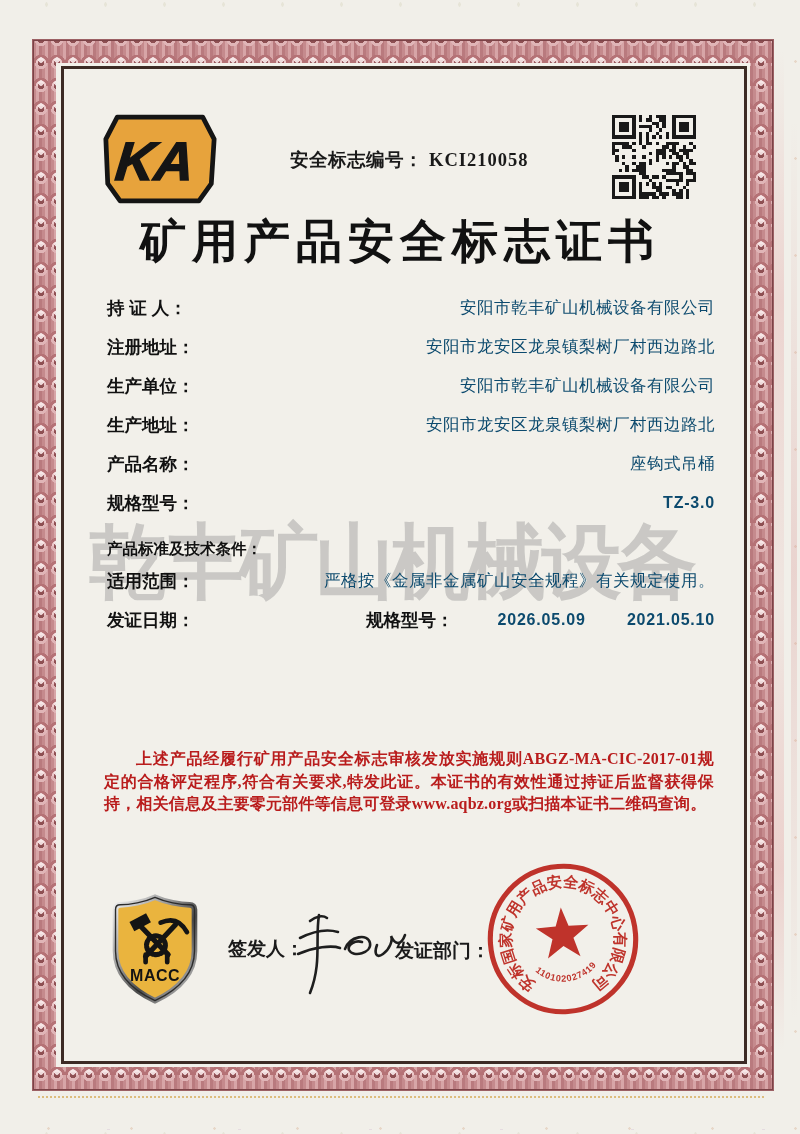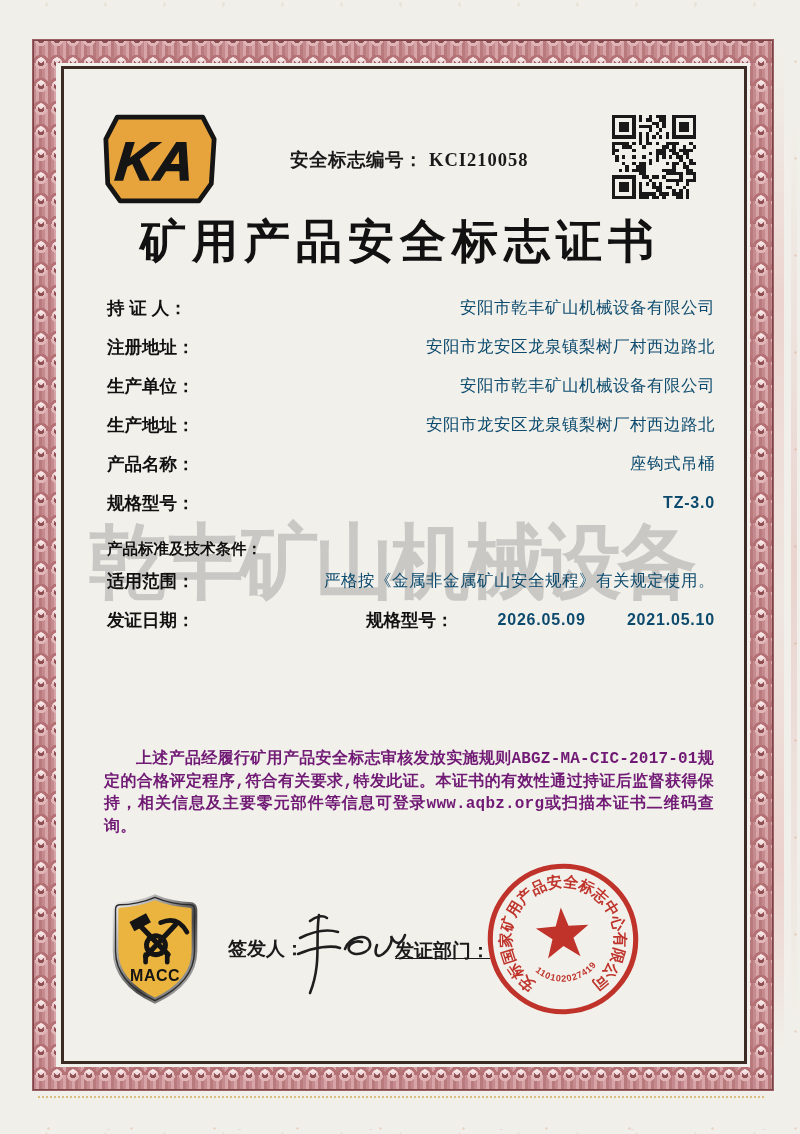--- a/index.html
+++ b/index.html
@@ -72,30 +72,30 @@
   .flabel{font:700 17.5px "Liberation Sans",sans-serif;color:#111;width:93px;flex:none;white-space:nowrap;}
   .fvalue{font:500 16.5px "Liberation Serif",serif;color:#0c4a6e;letter-spacing:.5px;white-space:nowrap;}
   .frow.long .flabel{width:auto;font-size:15.5px;margin-right:12px;letter-spacing:0;margin-top:16px;}
   .fvalue.num{font:700 16px "Liberation Sans",sans-serif;letter-spacing:.8px;margin-left:32px;}
   .frow.dates .pair2{position:absolute;left:259px;display:flex;align-items:center;}
   .frow.dates .pair2 .flabel{width:auto;margin-right:12px;}
 
   
   .body-par{
     position:absolute;left:104px;top:748px;width:610px;z-index:2;
-    font-family:Liberation Mono, monospace;font-weight:700;font-size:16px;
-    line-height:22.5px;text-align:justify;text-indent:2em;color:#701a75;
+    font-family:Liberation Serif, serif;font-weight:700;font-size:16px;
+    line-height:22.5px;text-align:justify;text-indent:2em;color:#b91c1c;
     letter-spacing:.2px;
   }
 
   
   .macc{position:absolute;left:108px;top:892px;width:94px;height:114px;z-index:2;}
   .signer-label{position:absolute;left:228px;top:936px;z-index:2;font:700 19px "Liberation Sans",sans-serif;}
   .signature{position:absolute;left:292px;top:905px;width:118px;height:100px;z-index:3;}
-  .dept-label{position:absolute;left:395px;top:938px;z-index:2;font:700 19px "Liberation Sans",sans-serif;text-decoration:underline;}
+  .dept-label{position:absolute;left:395px;top:938px;z-index:2;font:700 19px "Liberation Sans",sans-serif;}
   .seal{position:absolute;left:484px;top:860px;width:158px;height:158px;z-index:5;
     mix-blend-mode:multiply;opacity:.92;transform:rotate(-4deg);}
   .seal svg{width:100%;height:100%;}
 </style>
 </head>
 <body>
 
 <div class="speckles"></div>
 <div class="crease-a"></div>
 <div class="crease-b"></div>

